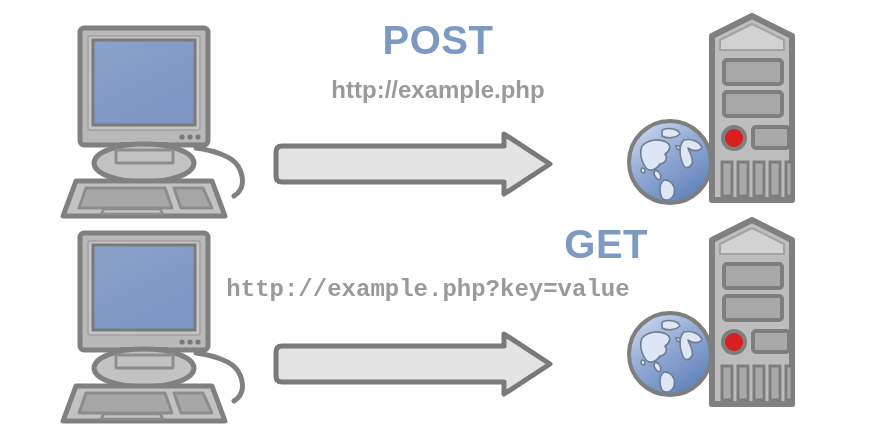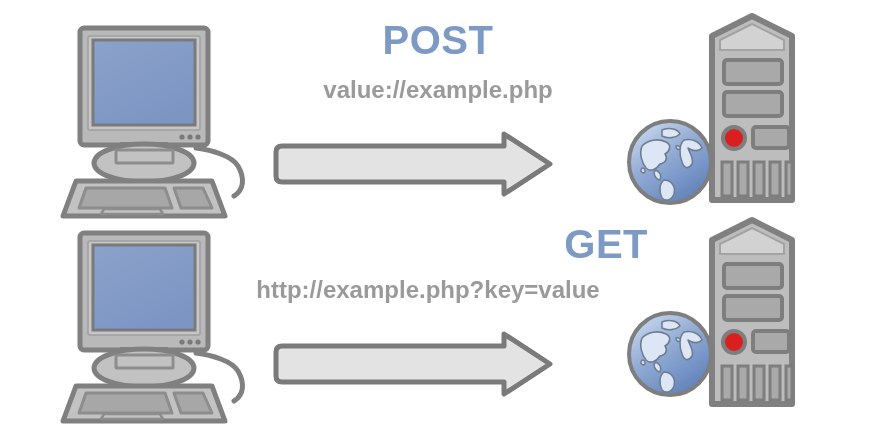--- a/index.html
+++ b/index.html
@@ -51,21 +51,21 @@
     text-align: center;
     font-family: "Liberation Sans", sans-serif;
     font-weight: bold;
     font-size: 24px;
     color: #9a9a9a;
     white-space: nowrap;
   }
   #post-method { left: 218px; top: 18px; }
   #post-url    { left: 218px; top: 76px; }
   #get-method  { left: 208px; top: 222px; text-align: right; }
-  #get-url     { left: 208px; top: 276px; }
+  #get-url     { left: 208px; top: 276px; font-family: Liberation Mono, monospace; }
 </style>
 </head>
 <body>
 
 <div id="diagram-root">
 
   <svg id="diagram-svg" viewBox="0 0 880 440" xmlns="http://www.w3.org/2000/svg">
     <defs>
       <linearGradient id="globeGrad" x1="0.2" y1="0.05" x2="0.8" y2="0.95">
         <stop offset="0%" stop-color="#c3d3ea"></stop>
@@ -184,19 +184,19 @@
       <use href="#server-symbol" x="684" y="218"></use>
     </g>
 
     <g>
       <use href="#globe-symbol" x="626" y="310"></use>
     </g>
   </svg>
 
   <div class="label-layer">
     <div id="post-method" class="method-label">POST</div>
-    <div id="post-url" class="url-label">value://example.php</div>
+    <div id="post-url" class="url-label">http://example.php</div>
 
     <div id="get-method" class="method-label">GET</div>
     <div id="get-url" class="url-label">http://example.php?key=value</div>
   </div>
 
 </div>
 
 </body></html>

